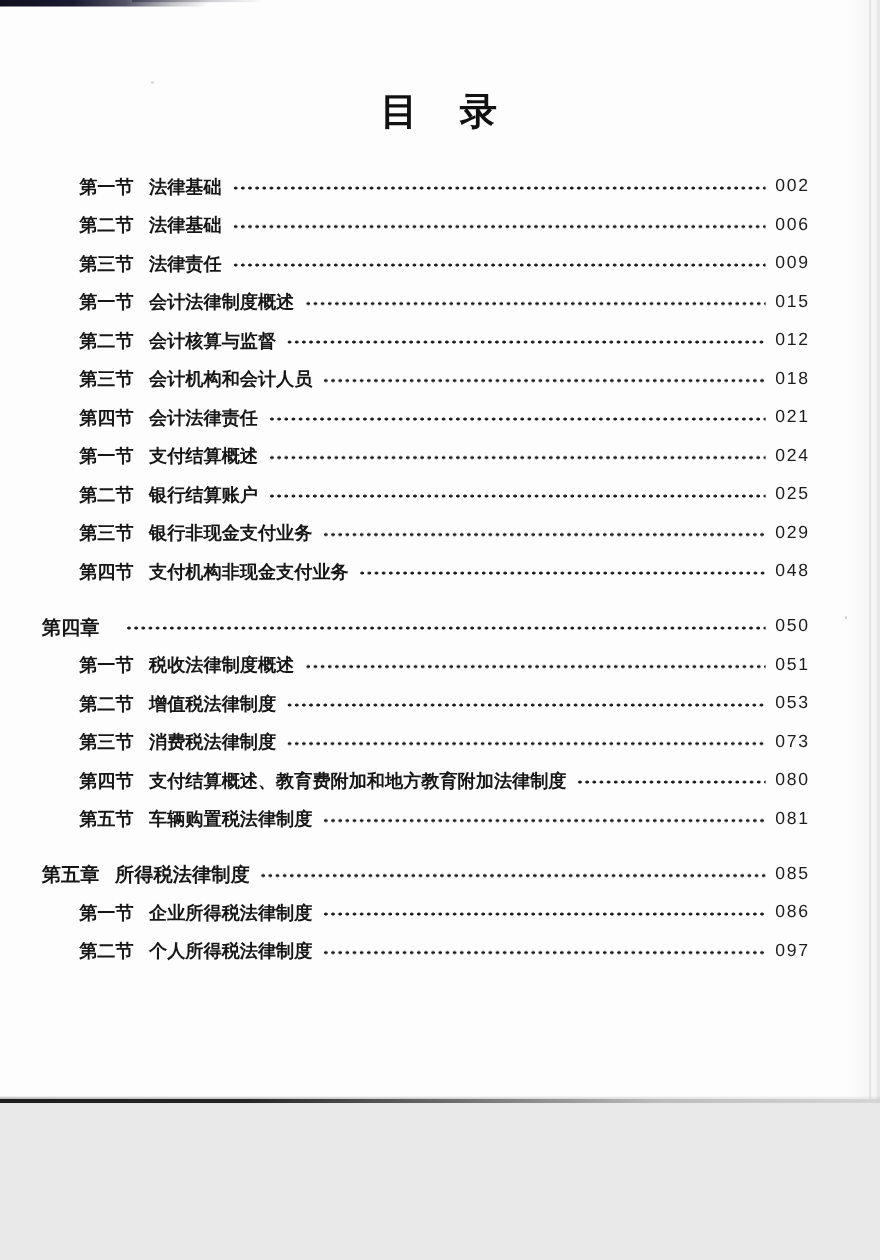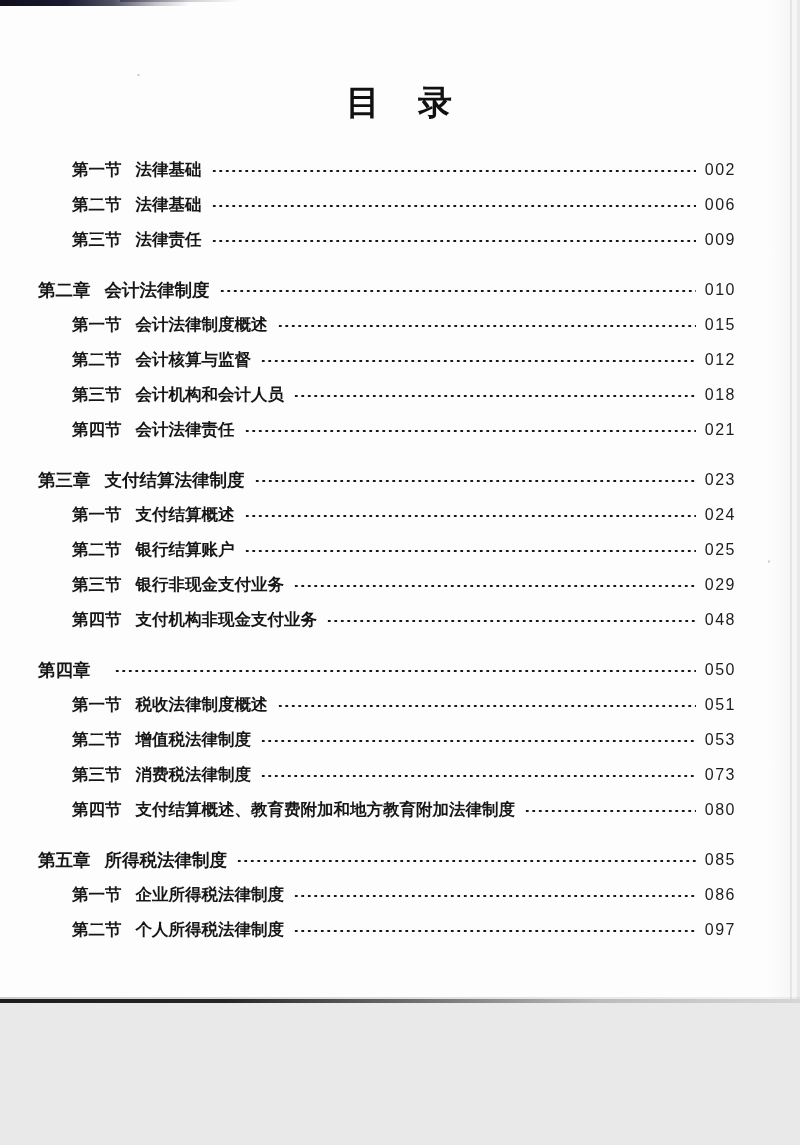--- a/index.html
+++ b/index.html
@@ -130,26 +130,20 @@
     <span class="ttl">法律基础</span>
     <span class="leader"></span>
     <span class="pg">006</span>
   </div>
       <div class="row section">
     <span class="lbl">第三节</span>
     <span class="ttl">法律责任</span>
     <span class="leader"></span>
     <span class="pg">009</span>
   </div>
-      <div class="row chapter">
-    <span class="lbl">第二章</span>
-    <span class="ttl">会计法律制度</span>
-    <span class="leader"></span>
-    <span class="pg">010</span>
-  </div>
       <div class="row section">
     <span class="lbl">第一节</span>
     <span class="ttl">会计法律制度概述</span>
     <span class="leader"></span>
     <span class="pg">015</span>
   </div>
       <div class="row section">
     <span class="lbl">第二节</span>
     <span class="ttl">会计核算与监督</span>
     <span class="leader"></span>
@@ -160,26 +154,20 @@
     <span class="ttl">会计机构和会计人员</span>
     <span class="leader"></span>
     <span class="pg">018</span>
   </div>
       <div class="row section">
     <span class="lbl">第四节</span>
     <span class="ttl">会计法律责任</span>
     <span class="leader"></span>
     <span class="pg">021</span>
   </div>
-      <div class="row chapter">
-    <span class="lbl">第三章</span>
-    <span class="ttl">支付结算法律制度</span>
-    <span class="leader"></span>
-    <span class="pg">023</span>
-  </div>
       <div class="row section">
     <span class="lbl">第一节</span>
     <span class="ttl">支付结算概述</span>
     <span class="leader"></span>
     <span class="pg">024</span>
   </div>
       <div class="row section">
     <span class="lbl">第二节</span>
     <span class="ttl">银行结算账户</span>
     <span class="leader"></span>
@@ -218,20 +206,26 @@
     <span class="lbl">第三节</span>
     <span class="ttl">消费税法律制度</span>
     <span class="leader"></span>
     <span class="pg">073</span>
   </div>
       <div class="row section">
     <span class="lbl">第四节</span>
     <span class="ttl">支付结算概述、教育费附加和地方教育附加法律制度</span>
     <span class="leader"></span>
     <span class="pg">080</span>
+  </div>
+      <div class="row section">
+    <span class="lbl">第五节</span>
+    <span class="ttl">车辆购置税法律制度</span>
+    <span class="leader"></span>
+    <span class="pg">081</span>
   </div>
       <div class="row chapter">
     <span class="lbl">第五章</span>
     <span class="ttl">所得税法律制度</span>
     <span class="leader"></span>
     <span class="pg">085</span>
   </div>
       <div class="row section">
     <span class="lbl">第一节</span>
     <span class="ttl">企业所得税法律制度</span>

